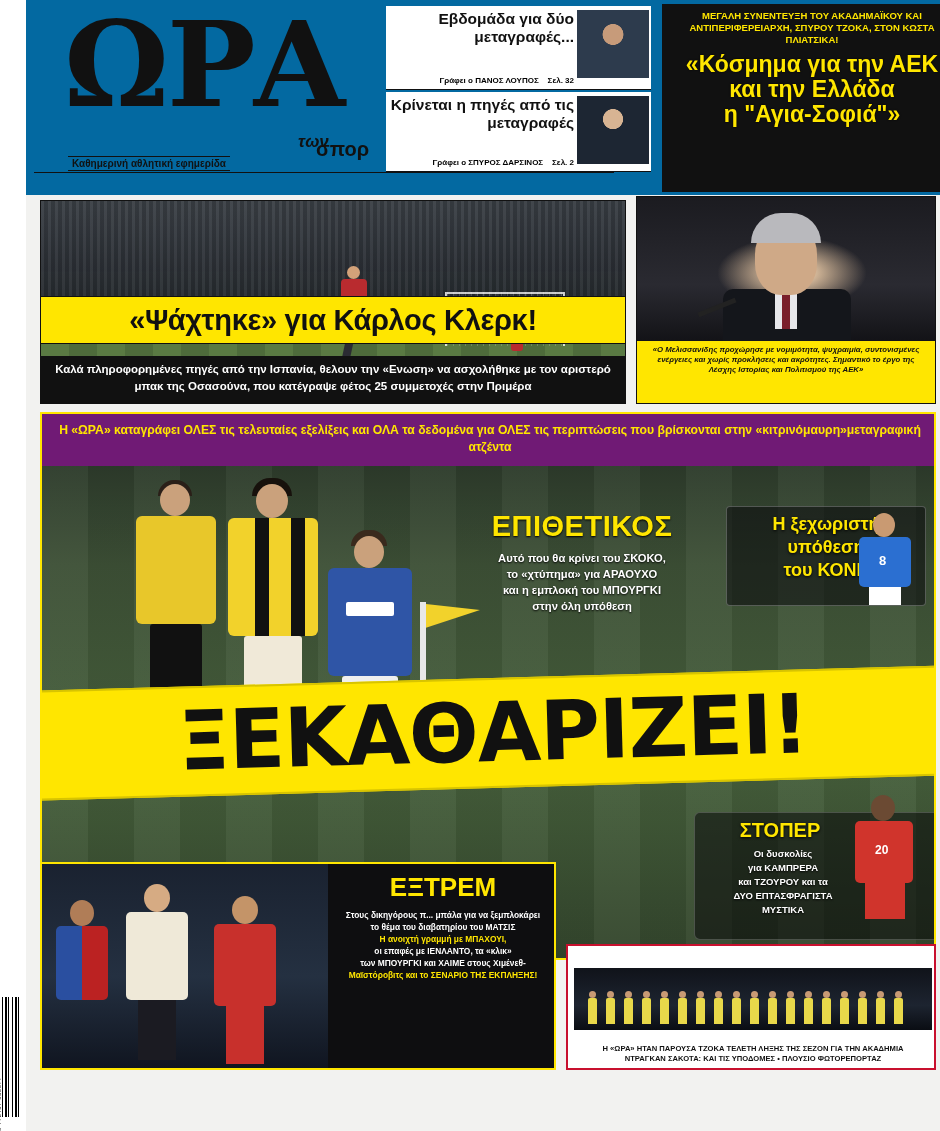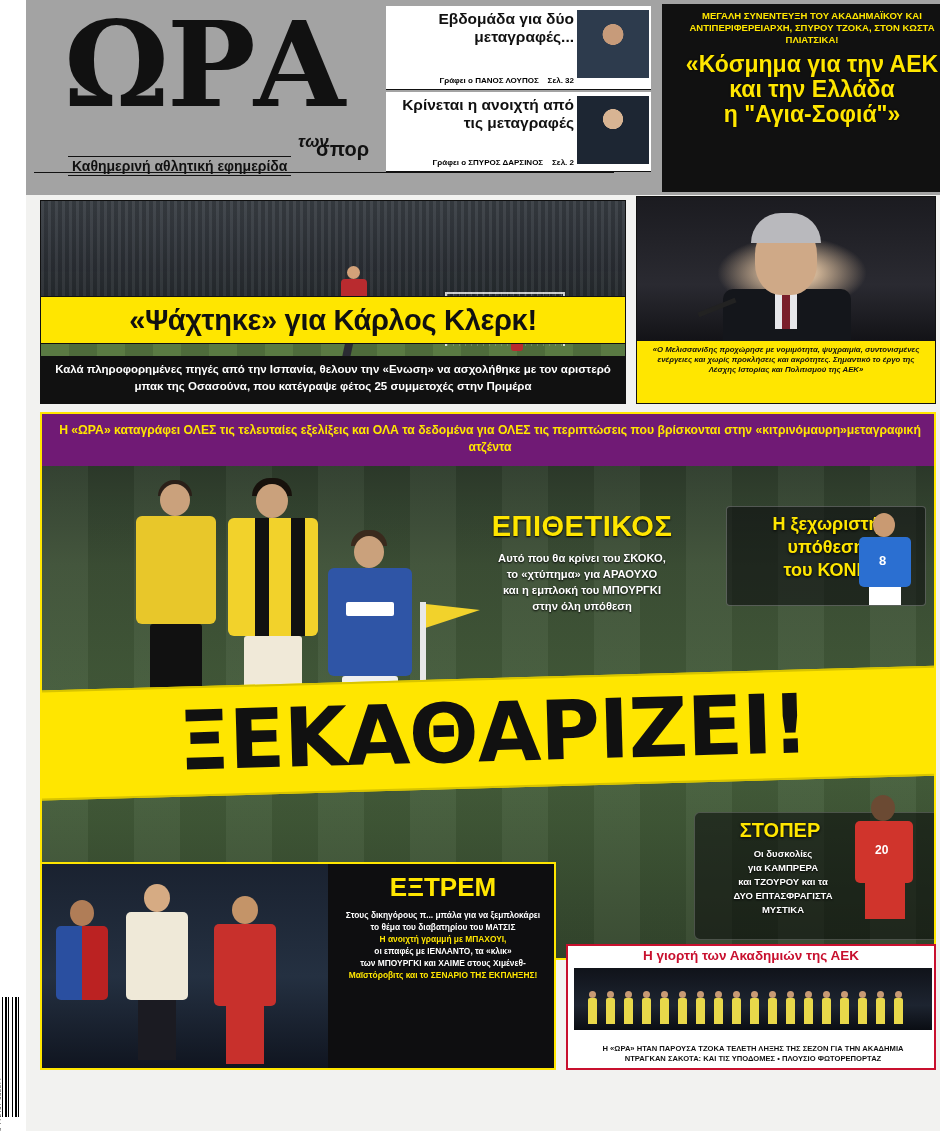--- a/index.html
+++ b/index.html
@@ -30,21 +30,21 @@
   .barcode-num {
     position:absolute; left:2px; bottom:0px; width:22px;
     font-size:6px; color:#111; transform: rotate(-90deg);
     transform-origin: left bottom; white-space:nowrap;
     letter-spacing:0.5px;
   }
 
   
   .masthead {
     position:absolute; left:26px; top:0; width:914px; height:195px;
-    background:#a3a3a3;
+    background:#0369a1;
   }
   .logo-box { position:absolute; left:8px; top:4px; width:340px; height:180px; }
   .logo-vert {
     position:absolute; left:6px; top:8px;
     font-size:13px; font-weight:bold; color:#111;
     letter-spacing:2px;
     transform: rotate(-90deg); transform-origin: left top;
     white-space:nowrap;
     width:150px; text-align:right;
   }
@@ -57,21 +57,21 @@
   .logo-ton {
     position:absolute; left:264px; top:128px;
     font-size:17px; font-style:italic; font-weight:bold; color:#111;
   }
   .logo-spor {
     position:absolute; left:282px; top:134px;
     font-size:20px; font-weight:bold; color:#111;text-align:center;
   }
   .logo-tag {
     position:absolute; left:34px; top:152px;
-    font-size:14px; font-weight:bold; color:#111;
+    font-size:10px; font-weight:bold; color:#111;
     border-top:1px solid #111; border-bottom:1px solid #111;
     padding:1px 4px;
   }
   .issue-line {
     position:absolute; left:330px; top:155px; width:250px;
     font-size:8.5px; color:#111; text-align:right;
   }
   .mast-rule {
     position:absolute; left:8px; top:172px; width:580px; height:1px; background:#111;
   }
@@ -411,21 +411,21 @@
         &nbsp;&nbsp;
         <span>Σελ. 32</span>
       </div>
       <div class="teaser-photo tp1">
         <div class="tp-badge"></div>
       </div>
     </div>
 
     <div class="teaser teaser2">
       <div class="teaser-txt">
-        <div class="teaser-title">Κρίνεται η ανοιχτή από τις μεταγραφές</div>
+        <div class="teaser-title">Κρίνεται η πηγές από τις μεταγραφές</div>
       </div>
       <div class="teaser-byline-row">
         <span>Γράφει ο ΣΠΥΡΟΣ ΔΑΡΣΙΝΟΣ</span>
         &nbsp;&nbsp;
         <span>Σελ. 2</span>
       </div>
       <div class="teaser-photo tp2"></div>
     </div>
 
     <div class="rightmast">
@@ -575,21 +575,20 @@
         <div>το θέμα του διαβατηρίου του ΜΑΤΣΙΣ</div>
         <div class="hl">Η ανοιχτή γραμμή με ΜΠΑΧΟΥΙ,</div>
         <div>οι επαφές με ΙΕΝΛΑΝΤΟ, τα «κλικ»</div>
         <div>των ΜΠΟΥΡΓΚΙ και ΧΑΙΜΕ στους Χιμένεθ-</div>
         <div class="hl">Μαϊστόροβιτς και το ΣΕΝΑΡΙΟ ΤΗΣ ΕΚΠΛΗΞΗΣ!</div>
       </div>
     </div>
   </div>
 
   <div class="acad-block">
-    <div class="acad-title">Η γιορτή των Ακαδημιών της ΑΕΚ</div>
     <div class="acad-photo">
       <div class="acad-row">
         <div class="acad-kid" style="left:14px"></div>
         <div class="acad-kid" style="left:32px"></div>
         <div class="acad-kid" style="left:50px"></div>
         <div class="acad-kid" style="left:68px"></div>
         <div class="acad-kid" style="left:86px"></div>
         <div class="acad-kid" style="left:104px"></div>
         <div class="acad-kid" style="left:122px"></div>
         <div class="acad-kid" style="left:140px"></div>

